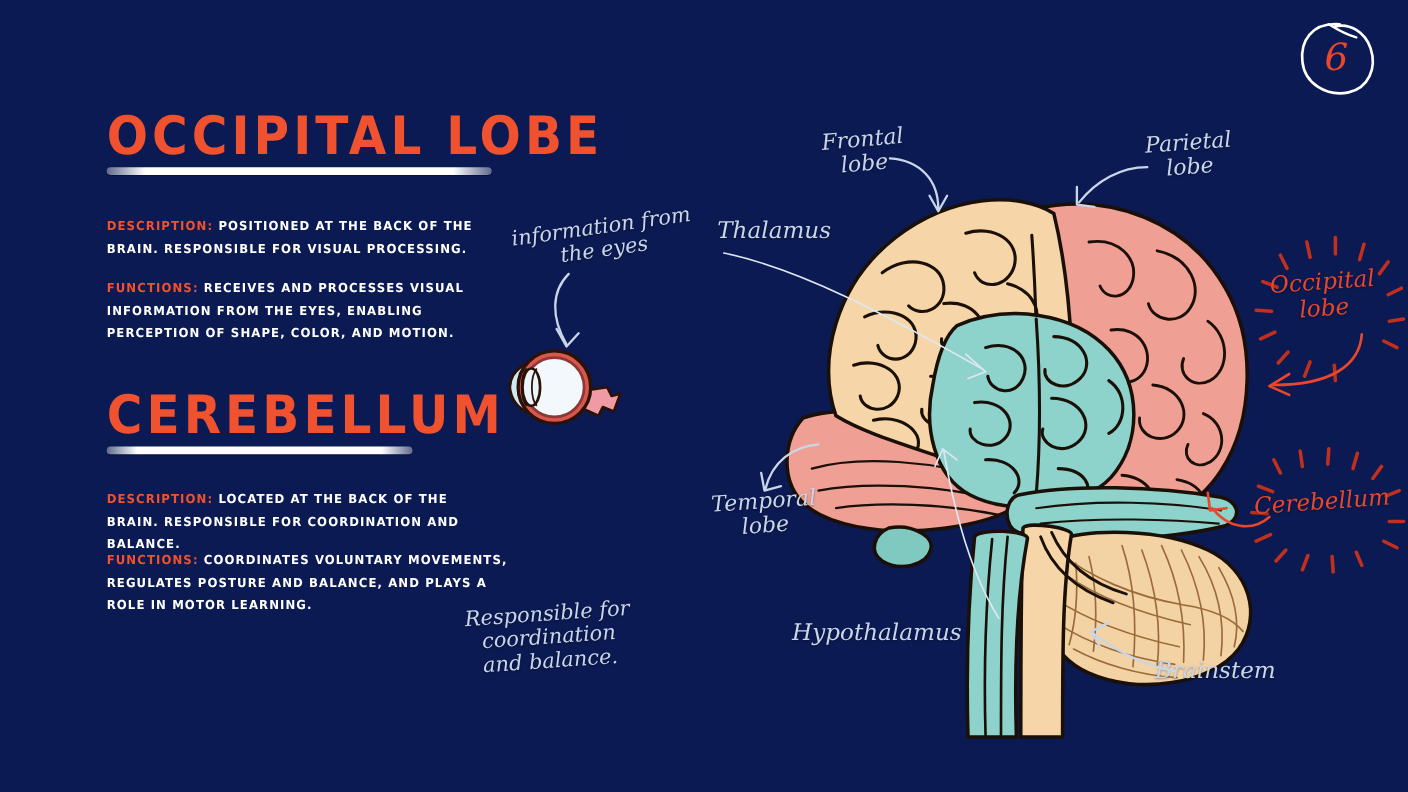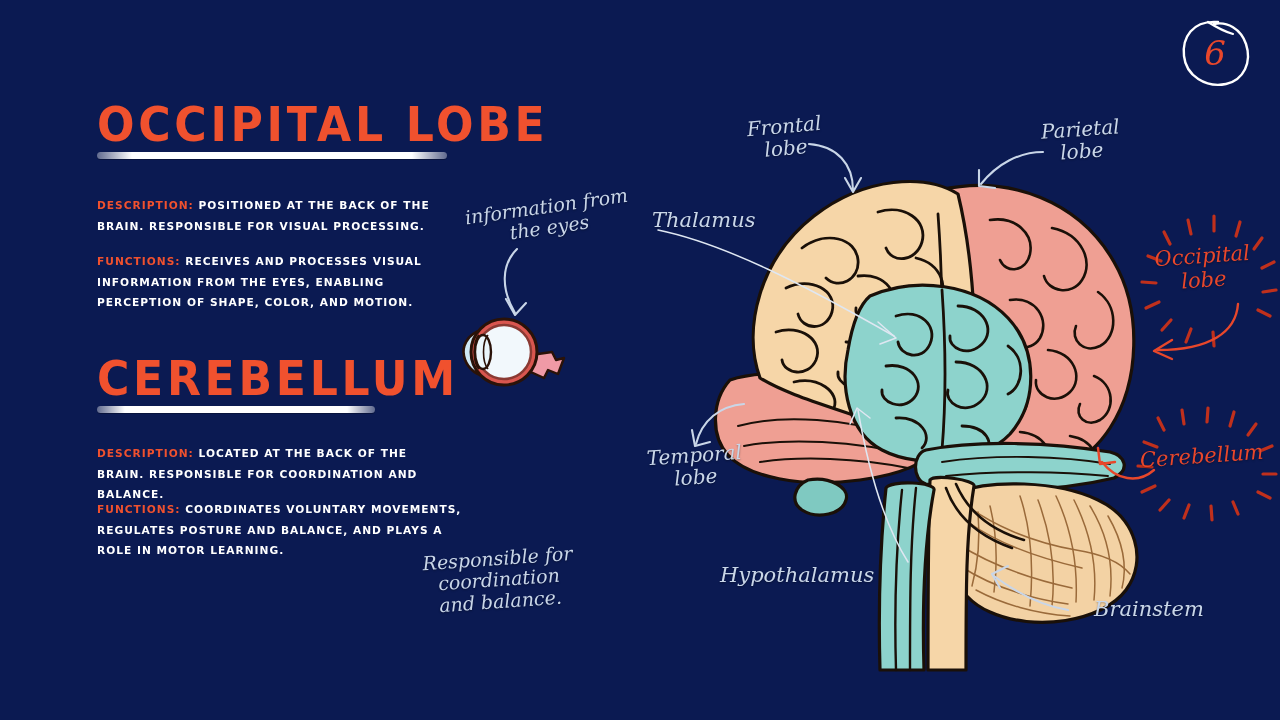--- a/index.html
+++ b/index.html
@@ -253,40 +253,40 @@
     <path class="arrow" d="M40 38 L48 52 L56 38" stroke-linejoin="round"></path>
   </svg>
 
   <div class="script" style="left:1026px;top:118px;width:110px;font-size:20px;text-align:center;transform:rotate(-4deg);">Parietal
 lobe</div>
   <svg style="position:absolute;left:975px;top:148px;" width="72" height="48" viewBox="0 0 72 48">
     <path class="arrow" d="M68 4 C44 4 22 16 6 36"></path>
     <path class="arrow" d="M4 22 L4 38 L20 40" stroke-linejoin="round"></path>
   </svg>
 
-  <div class="script" style="left:652px;top:198px;font-size:21px;margin-top:11px;">Thalamus</div>
+  <div class="script" style="left:652px;top:198px;font-size:21px;">Thalamus</div>
   <svg style="position:absolute;left:656px;top:228px;" width="260" height="122" viewBox="0 0 260 122">
     <path class="thinline" d="M2 2 C70 16 150 58 238 108"></path>
     <path class="thinline" d="M222 94 L240 110 L224 116" stroke-linejoin="round"></path>
   </svg>
 
   <div class="script" style="left:640px;top:444px;width:110px;font-size:20px;text-align:center;transform:rotate(-4deg);">Temporal
 lobe</div>
   <svg style="position:absolute;left:690px;top:400px;" width="58" height="50" viewBox="0 0 58 50">
     <path class="arrow" d="M54 4 C30 6 12 20 6 44"></path>
     <path class="arrow" d="M2 30 L5 46 L20 42" stroke-linejoin="round"></path>
   </svg>
 
   <div class="script" style="left:720px;top:564px;font-size:21px;">Hypothalamus</div>
   <svg style="position:absolute;left:848px;top:406px;" width="64" height="158" viewBox="0 0 64 158">
     <path class="thinline" d="M60 156 C36 118 20 62 10 4"></path>
     <path class="thinline" d="M2 18 L9 2 L22 12" stroke-linejoin="round"></path>
   </svg>
 
-  <div class="script" style="left:1050px;top:598px;font-size:21px;margin-left:44px;">Brainstem</div>
+  <div class="script" style="left:1050px;top:598px;font-size:21px;">Brainstem</div>
   <svg style="position:absolute;left:988px;top:562px;" width="84" height="52" viewBox="0 0 84 52">
     <path class="arrow" d="M80 48 C56 44 30 32 6 14"></path>
     <path class="arrow" d="M20 4 L4 12 L12 26" stroke-linejoin="round"></path>
   </svg>
 
   <svg style="position:absolute;left:1130px;top:210px;" width="150" height="140" viewBox="0 0 150 140">
     <g class="burst" fill="none">
       <path d="M34 22 L40 34"></path>
         <path d="M58 10 L61 24"></path>
         <path d="M84 6 L84 21"></path>

